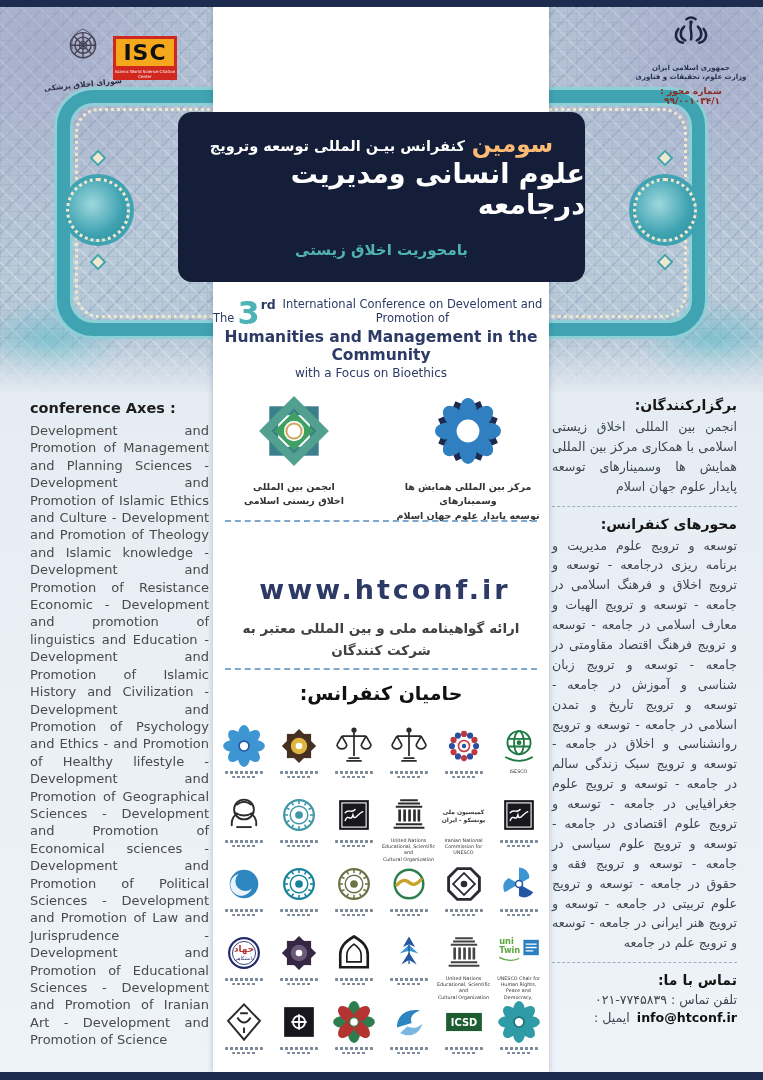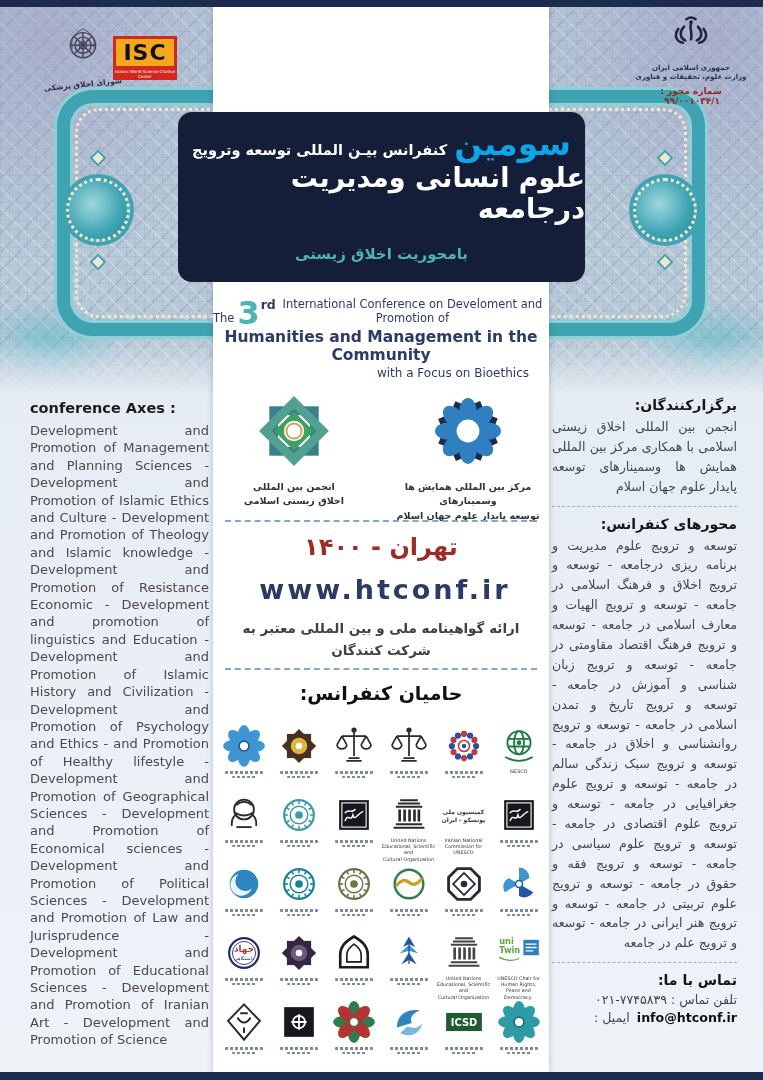--- a/index.html
+++ b/index.html
@@ -33,21 +33,21 @@
   .orn-circ{position:absolute;top:178px;width:64px;height:64px;border-radius:50%;
     background:radial-gradient(circle at 40% 40%,#9fd8de,#3fa3b2 60%,#2a8a99);
     border:3px dotted #efe8cd;box-shadow:0 0 0 4px #3fa3b2;}
   .orn-circ.l{left:66px;} .orn-circ.r{right:66px;}
   .orn-dia{position:absolute;width:12px;height:12px;background:#efe8cd;border:2px solid #3fa3b2;transform:rotate(45deg);}
   
   .banner{position:absolute;left:178px;top:112px;width:407px;height:170px;background:#151e39;
     border-radius:14px;z-index:5;display:flex;flex-direction:column;justify-content:center;
     align-items:center;gap:2px;}
   .bn-l1{direction:rtl;color:#fff;font-size:14.5px;font-weight:bold;display:flex;align-items:flex-end;gap:7px;}
-  .bn-hl{color:#0ea5e9;font-size:33px;line-height:.8;font-weight:bold;text-align:center;}
+  .bn-hl{color:#fdba74;font-size:23px;line-height:.8;font-weight:bold;text-align:center;}
   .bn-l2{direction:rtl;color:#fff;font-size:27px;font-weight:bold;margin-top:2px;}
   .bn-l3{direction:rtl;color:#4fb3ae;font-size:15px;font-weight:bold;margin-top:19px;}
   
   .emb-left{position:absolute;left:34px;top:20px;width:98px;text-align:center;z-index:6;}
   .emb-left .cap{font-size:7.5px;color:#2c2c44;font-weight:bold;direction:rtl;margin-top:2px;transform:rotate(-6deg);}
   .isc{position:absolute;left:113px;top:36px;z-index:7;width:64px;}
   .isc-box{background:#f6a81c;border:3px solid #d0281e;color:#111;font-weight:800;font-size:22px;
     text-align:center;line-height:1.15;padding:1px 0;letter-spacing:1px;}
   .isc-strip{background:#d0281e;color:#fff;font-size:4px;text-align:center;padding:1px 0;line-height:1.1;}
   .emb-right{position:absolute;right:14px;top:14px;width:116px;text-align:center;z-index:6;direction:rtl;}
@@ -55,21 +55,21 @@
   .license{font-size:9px;color:#8c2b22;font-weight:bold;margin-top:3px;}
   .license [dir=ltr]{display:inline-block;margin-left:2px;}
   
   .center-col{position:absolute;left:213px;top:0;width:336px;height:1073px;background:#fff;
     box-shadow:0 0 6px rgba(40,60,90,.28);z-index:3;}
   .en-title{position:absolute;top:297px;left:0;right:0;text-align:center;color:#2d3a66;}
   .en-l1{font-size:11.5px;display:flex;justify-content:center;align-items:flex-end;}
   .en-num{font-size:32px;font-weight:bold;color:#4fb3b5;line-height:.72;margin:0 1px 0 3px;}
   .en-ord{font-size:12.5px;font-weight:bold;position:relative;top:-13px;margin-right:0;}
   .en-l2{font-size:15.5px;font-weight:bold;margin-top:3px;}
-  .en-l3{font-size:12px;margin-top:2px;text-align:right;padding-right:20px;}
+  .en-l3{font-size:12px;margin-top:2px;text-align:center;padding-right:20px;}
   .org-logos{position:absolute;top:393px;left:0;right:0;display:flex;justify-content:center;gap:26px;}
   .org{width:148px;text-align:center;}
   .org svg{width:76px;height:76px;}
   .org-cap{font-size:9.5px;font-weight:bold;direction:rtl;margin-top:7px;white-space:pre-line;
     color:#333;line-height:1.5;}
   .cdash{position:absolute;left:12px;right:12px;border-top:2px dashed #7ea8cc;}
   .city{position:absolute;top:533px;left:0;right:0;font-size:24px;font-weight:bold;color:#9e2b25;
     text-align:center;direction:rtl;}
   .site{position:absolute;top:574px;left:8px;right:0;font-size:27px;font-weight:800;color:#2d3a66;
     letter-spacing:3px;text-align:center;}
@@ -149,21 +149,20 @@
             </g>
             <circle cx="30" cy="30" r="9" fill="#fff"></circle>
           </svg>
         </span>
         <div class="org-cap">مرکز بین المللی همایش ها وسمینارهای
 توسعه پایدار علوم جهان اسلام</div>
       </div>
     </div>
 
     <div class="cdash" style="top:520px"></div>
-    <div class="city">تهران - ۱۴۰۰</div>
     <div class="site">www.htconf.ir</div>
     <div class="cert">ارائه گواهینامه ملی و بین المللی معتبر به
 شرکت کنندگان</div>
     <div class="cdash" style="top:668px"></div>
     <div class="sp-head">حامیان کنفرانس:</div>
     <div class="sp-grid">
         <div class="sp-cell">
           <div class="sp-art">
             <svg viewBox="0 0 40 40">
               <ellipse cx="20" cy="10" rx="5.5" ry="9" fill="#3d96d2" transform="rotate(0 20 20)"></ellipse>

